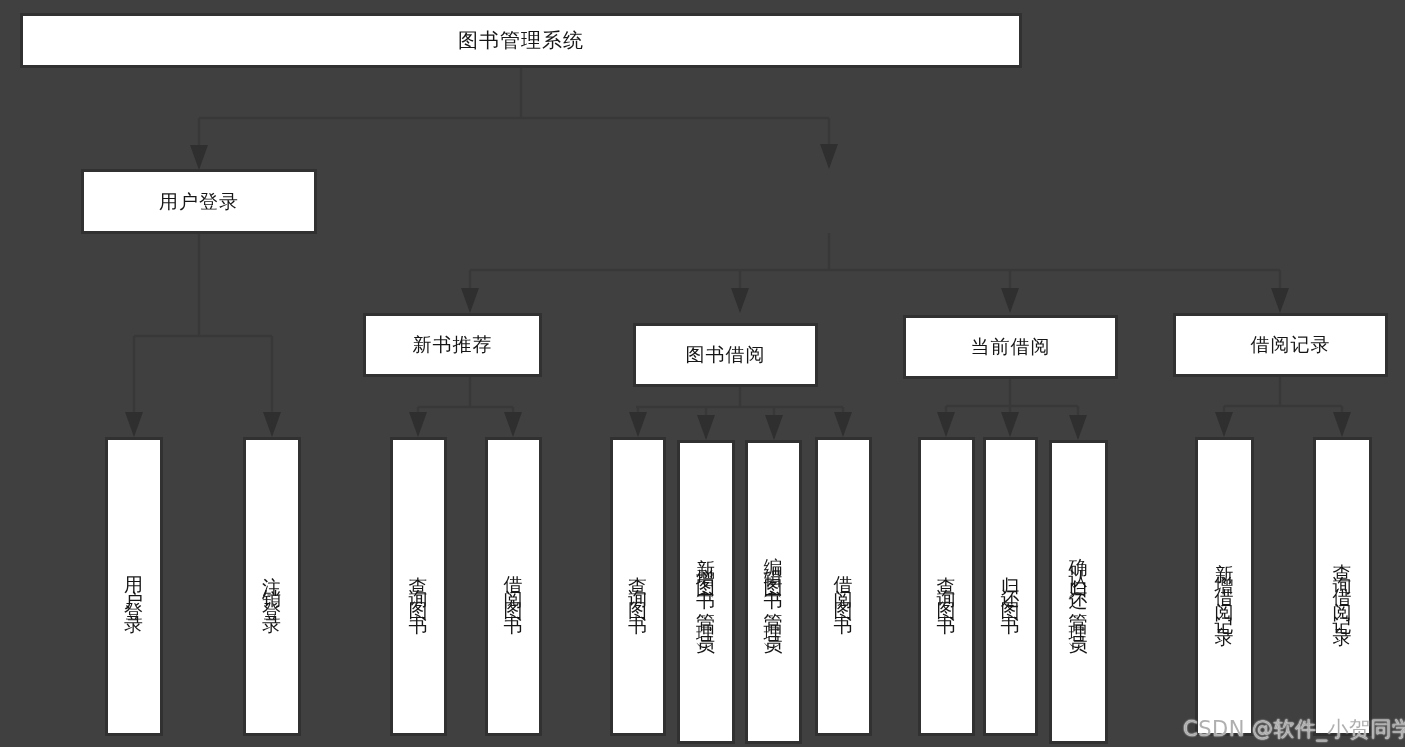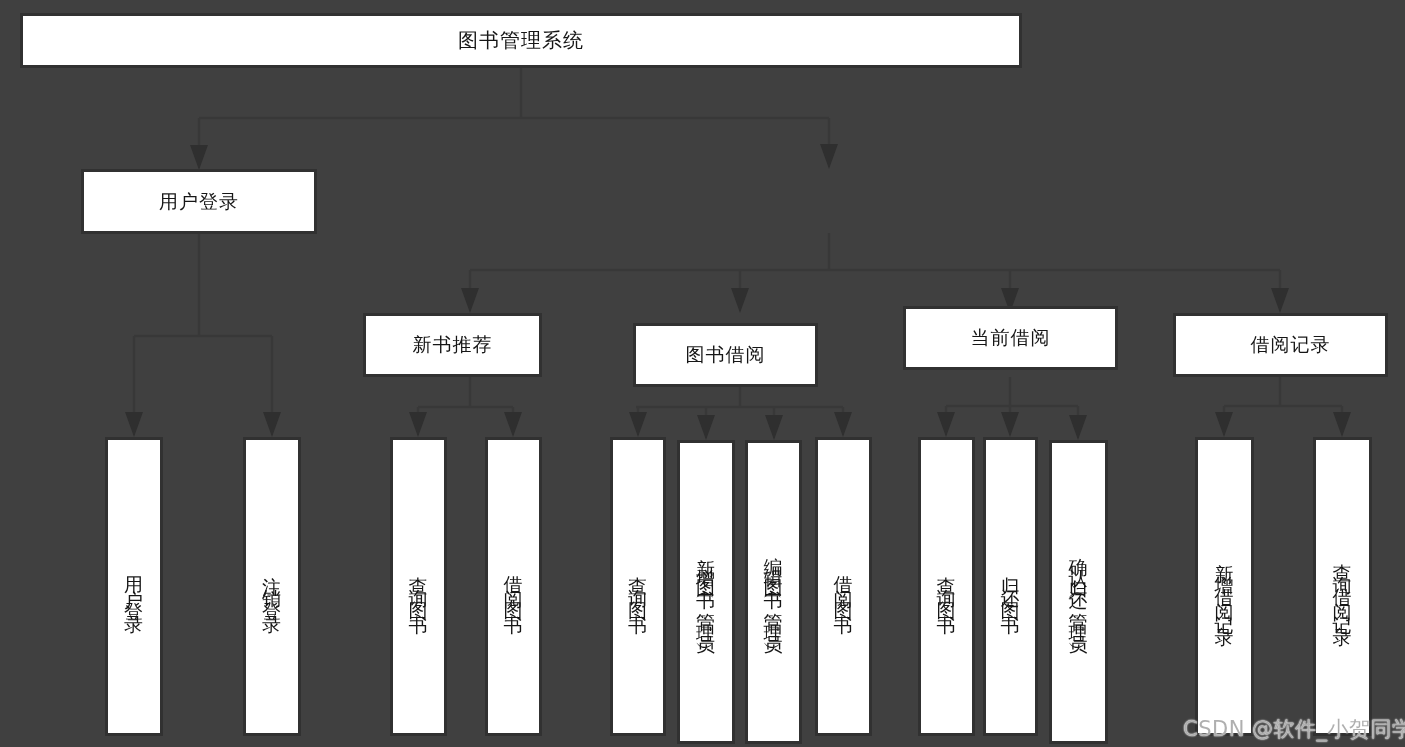--- a/index.html
+++ b/index.html
@@ -79,21 +79,21 @@
       <polygon points="1333,412 1351,412 1342,437"></polygon>
     </g>
   </svg>
 
   <div class="node root" style="left:20px;top:13px;width:1002px;height:55px;">图书管理系统</div>
 
   <div class="node branch" style="left:81px;top:169px;width:236px;height:65px;">用户登录</div>
 
   <div class="node branch" style="left:363px;top:313px;width:179px;height:64px;">新书推荐</div>
   <div class="node branch" style="left:633px;top:313px;width:185px;height:64px;margin-top:10px;">图书借阅</div>
-  <div class="node branch" style="left:903px;top:306px;width:215px;height:64px;">当前借阅</div>
+  <div class="node branch" style="left:903px;top:315px;width:215px;height:64px;">当前借阅</div>
   <div class="node branch" style="left:1173px;top:313px;width:215px;height:64px;padding-left:20px;">借阅记录</div>
 
   <div class="node leaf" style="left:105px;top:437px;width:58px;height:299px;">
     <span class="vtext">用户登录</span>
   </div>
   <div class="node leaf" style="left:243px;top:437px;width:58px;height:299px;">
     <span class="vtext">注销登录</span>
   </div>
 
   <div class="node leaf" style="left:390px;top:437px;width:57px;height:299px;">

